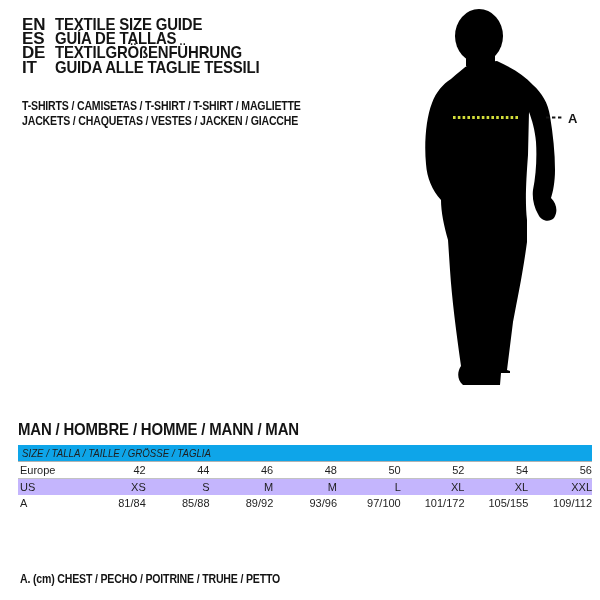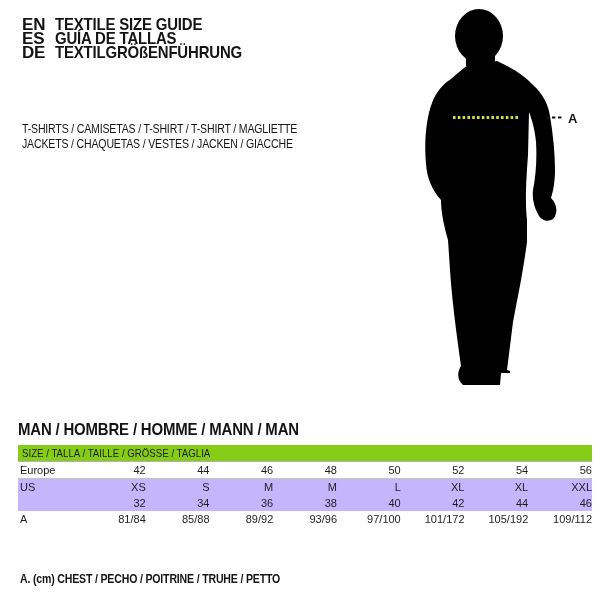--- a/index.html
+++ b/index.html
@@ -6,34 +6,34 @@
   body{
     width:600px;height:600px;position:relative;background:#ffffff;
     font-family:"Liberation Sans", sans-serif;color:#141414;overflow:hidden;
   }
   .cond{transform:scaleX(0.88);transform-origin:0 50%;display:inline-block;white-space:nowrap;}
 
   .lang-block{position:absolute;top:18px;left:22px;font-size:17px;font-weight:bold;letter-spacing:-0.2px;}
   .lang-row{display:flex;line-height:14.2px;}
   .lang-code{width:33px;flex:0 0 33px;}
 
-  .products{position:absolute;top:122px;left:22px;font-size:12px;font-weight:normal;line-height:15px;letter-spacing:-0.2px;}
+  .products{position:absolute;top:99px;left:22px;font-size:12px;font-weight:bold;line-height:15px;letter-spacing:-0.2px;}
 
   .figure{position:absolute;left:400px;top:0;width:200px;height:400px;}
 
   .section-title{position:absolute;top:420px;left:18px;font-size:17px;font-weight:bold;letter-spacing:-0.2px;}
 
   table.size-table{
     position:absolute;top:445px;left:18px;width:574px;
     border-collapse:collapse;table-layout:fixed;font-size:11px;color:#1e1e1e;
   }
   table.size-table col.label-col{width:64px;}
   table.size-table th{
-    background:#84cc16;font-weight:normal;text-align:left;height:16px;
-    padding:0 0 0 4px;border-bottom:1px solid #b2b2b2;
+    background:#0ea5e9;font-weight:normal;text-align:left;height:16px;
+    padding:0 0 0 4px;border-bottom:1px solid #b2b2b2;font-style:italic;
   }
   table.size-table td{height:16px;text-align:right;padding:0;}
   table.size-table td.row-label{text-align:left;padding-left:2px;}
   table.size-table tr.shaded td{background:#c4b5fd;}
   table.size-table tr.sep td{border-bottom:1px solid #c2c2c2;margin-top:25px;}
 
   .footnote{position:absolute;top:572px;left:20px;font-size:12px;font-weight:bold;letter-spacing:-0.2px;}
 </style>
 </head>
 <body>
@@ -43,20 +43,24 @@
     <span class="lang-code">EN</span>
     <span class="cond">TEXTILE SIZE GUIDE</span>
   </div>
   <div class="lang-row">
     <span class="lang-code">ES</span>
     <span class="cond">GUÍA DE TALLAS</span>
   </div>
   <div class="lang-row">
     <span class="lang-code">DE</span>
     <span class="cond">TEXTILGRÖßENFÜHRUNG</span>
+  </div>
+  <div class="lang-row">
+    <span class="lang-code">IT</span>
+    <span class="cond">GUIDA ALLE TAGLIE TESSILI</span>
   </div>
 </div>
 
 <div class="products">
   <div><span class="cond">T-SHIRTS / CAMISETAS / T-SHIRT / T-SHIRT / MAGLIETTE</span></div>
   <div><span class="cond">JACKETS / CHAQUETAS / VESTES / JACKEN / GIACCHE</span></div>
 </div>
 
 <svg class="figure" viewBox="400 0 200 400" width="200" height="400" xmlns="http://www.w3.org/2000/svg">
   <g fill="#000000">
@@ -138,40 +142,29 @@
       <td class="row-label">US</td>
       <td>XS</td>
       <td>S</td>
       <td>M</td>
       <td>M</td>
       <td>L</td>
       <td>XL</td>
       <td>XL</td>
       <td>XXL</td>
     </tr>
-    <tr class="shaded">
-      <td class="row-label"></td>
-      <td>32</td>
-      <td>34</td>
-      <td>36</td>
-      <td>38</td>
-      <td>40</td>
-      <td>42</td>
-      <td>44</td>
-      <td>46</td>
-    </tr>
     <tr>
       <td class="row-label">A</td>
       <td>81/84</td>
       <td>85/88</td>
       <td>89/92</td>
       <td>93/96</td>
       <td>97/100</td>
       <td>101/172</td>
-      <td>105/192</td>
+      <td>105/155</td>
       <td>109/112</td>
     </tr>
   </tbody>
 </table>
 
 <div class="footnote">
   <span class="cond">A. (cm) CHEST / PECHO / POITRINE / TRUHE / PETTO</span>
 </div>
 
 </body></html>

